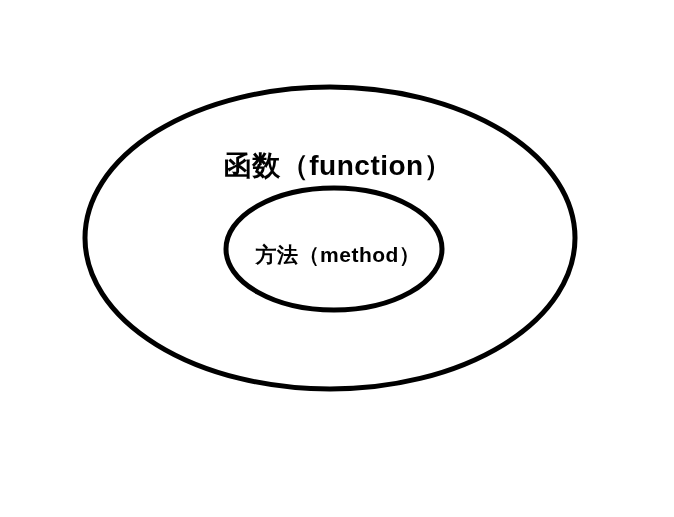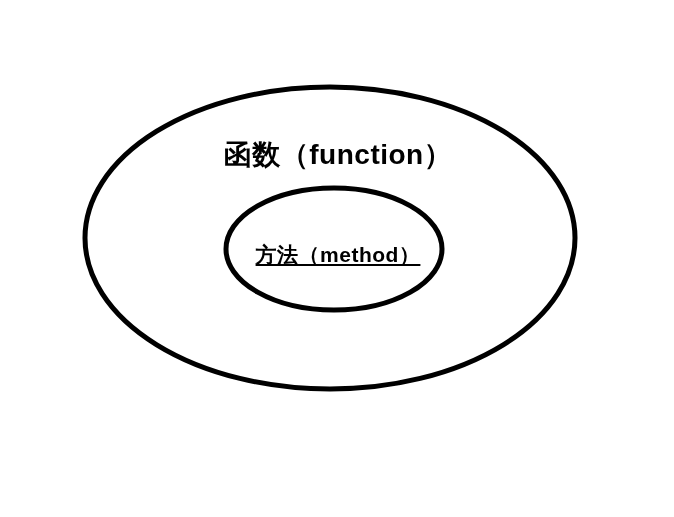--- a/index.html
+++ b/index.html
@@ -24,30 +24,29 @@
     position: absolute;
     color: #000000;
     font-weight: 700;
     text-align: center;
     white-space: nowrap;
     line-height: 1;
     letter-spacing: 0.5px;
   }
   .label-outer {
     left: 138px;
-    top: 141px;
+    top: 152px;
     width: 400px;
     font-size: 28px;
   }
   .label-inner {
     left: 228px;
     top: 244px;
     width: 220px;
     font-size: 21px;
-    text-decoration: underline;
   }
 </style>
 </head>
 <body>
 
 <div class="canvas">
   <svg width="674" height="517" viewBox="0 0 674 517">
     <ellipse cx="330" cy="238" rx="245" ry="151" fill="none" stroke-width="5" stroke="#000000"></ellipse>
     <ellipse cx="334" cy="249" rx="108" ry="61" fill="none" stroke-width="5" stroke="#000000"></ellipse>
   </svg>

